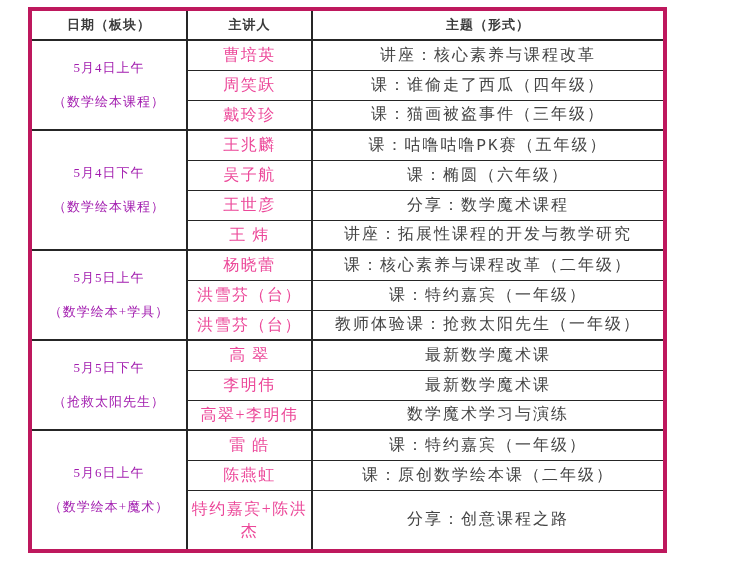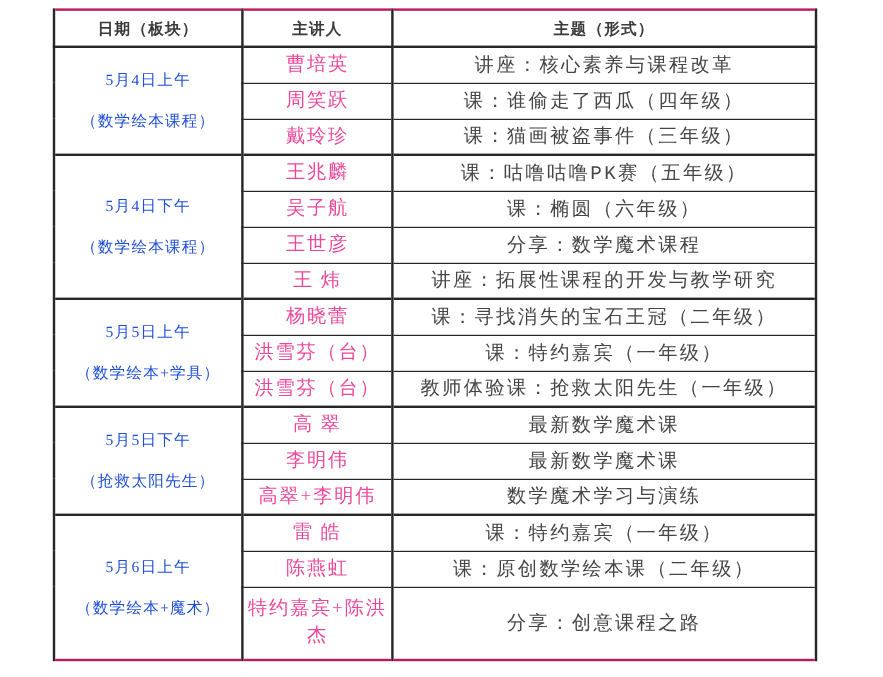--- a/index.html
+++ b/index.html
@@ -9,26 +9,26 @@
   }
   body {
     width: 736px;
     height: 564px;
     position: relative;
     font-family: "Liberation Serif", "DejaVu Serif", serif;
     color: #404040;
   }
   table.schedule {
     position: absolute;
-    left: 44px;
+    left: 28px;
     top: 7px;
     border-collapse: collapse;
     table-layout: fixed;
     width: 635px;
-    border: 2px solid #be185d;
+    border: 4px solid #be185d;
   }
   .schedule th,
   .schedule td {
     border: 1px solid #262626;
     border-left-width: 2px;
     border-right-width: 2px;
     padding: 0;
     text-align: center;
     vertical-align: middle;
     background: #ffffff;
@@ -43,21 +43,21 @@
     letter-spacing: 1px;
     border-bottom-width: 2px;
     color: #3a3a3a;
   }
   .schedule tr.group-start td {
     border-top-width: 2px;
   }
   td.date-cell {
     font-size: 13px;
     letter-spacing: 1px;
-    color: #1d4ed8;
+    color: #a21caf;
     margin-top: 43px;
   }
   .date-cell .date-inner {
     display: flex;
     flex-direction: column;
     align-items: center;
     justify-content: center;
     gap: 16px;
     height: 100%;
   }
@@ -135,21 +135,21 @@
     </tr>
 
     <tr class="group-start">
       <td class="date-cell" rowspan="3">
         <div class="date-inner">
           <div>5月5日上午</div>
           <div>（数学绘本+学具）</div>
         </div>
       </td>
       <td class="speaker-cell">杨晓蕾</td>
-      <td class="topic-cell">课：寻找消失的宝石王冠（二年级）</td>
+      <td class="topic-cell">课：核心素养与课程改革（二年级）</td>
     </tr>
     <tr>
       <td class="speaker-cell">洪雪芬（台）</td>
       <td class="topic-cell">课：特约嘉宾（一年级）</td>
     </tr>
     <tr>
       <td class="speaker-cell">洪雪芬（台）</td>
       <td class="topic-cell">教师体验课：抢救太阳先生（一年级）</td>
     </tr>
 

